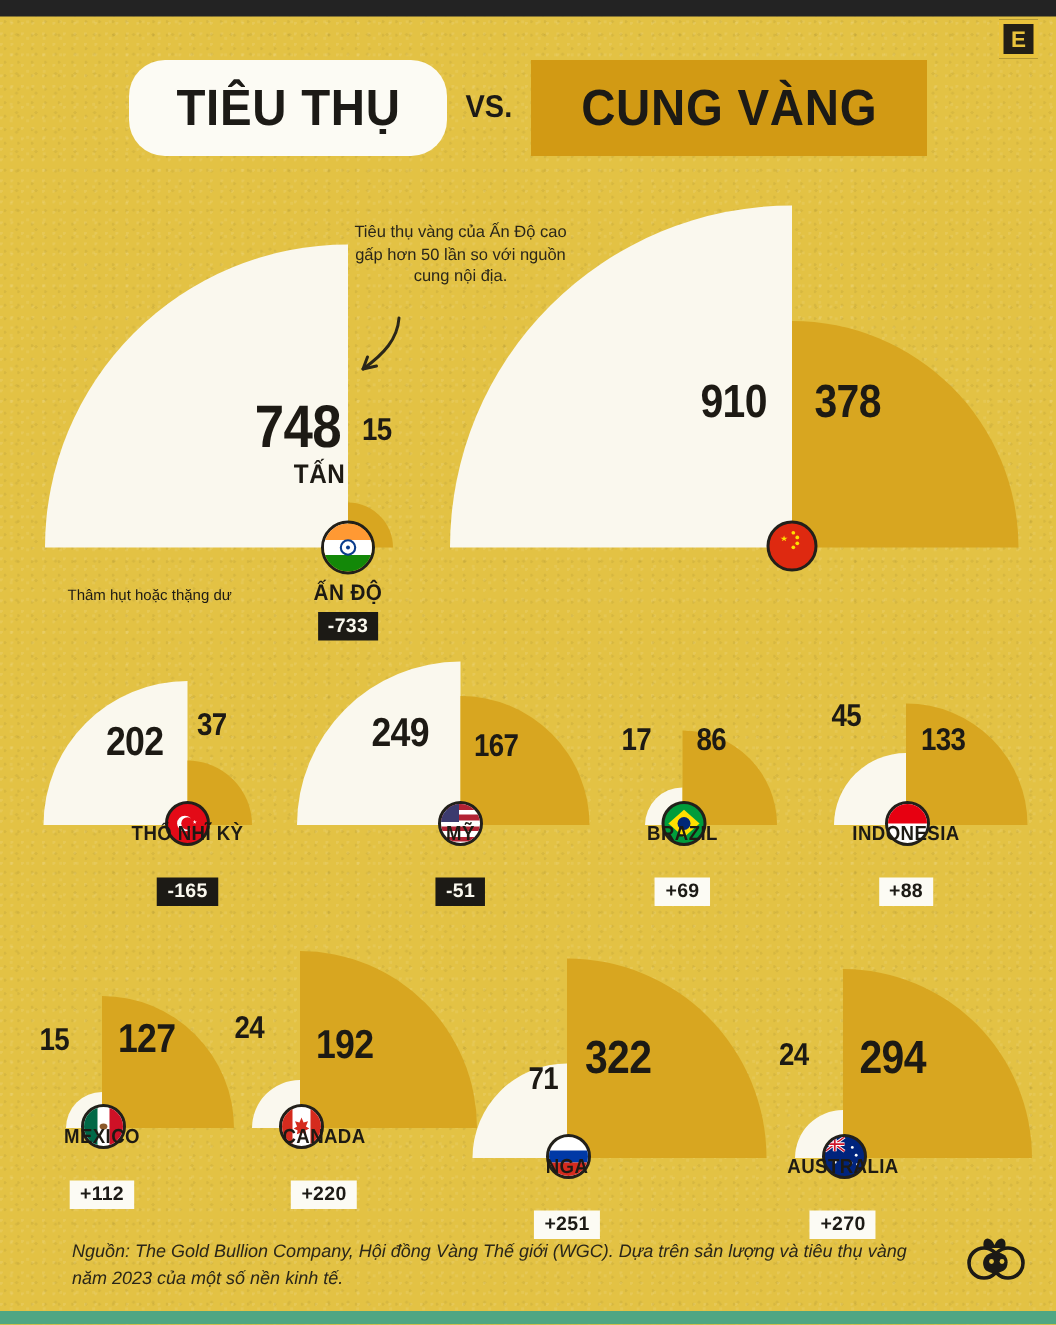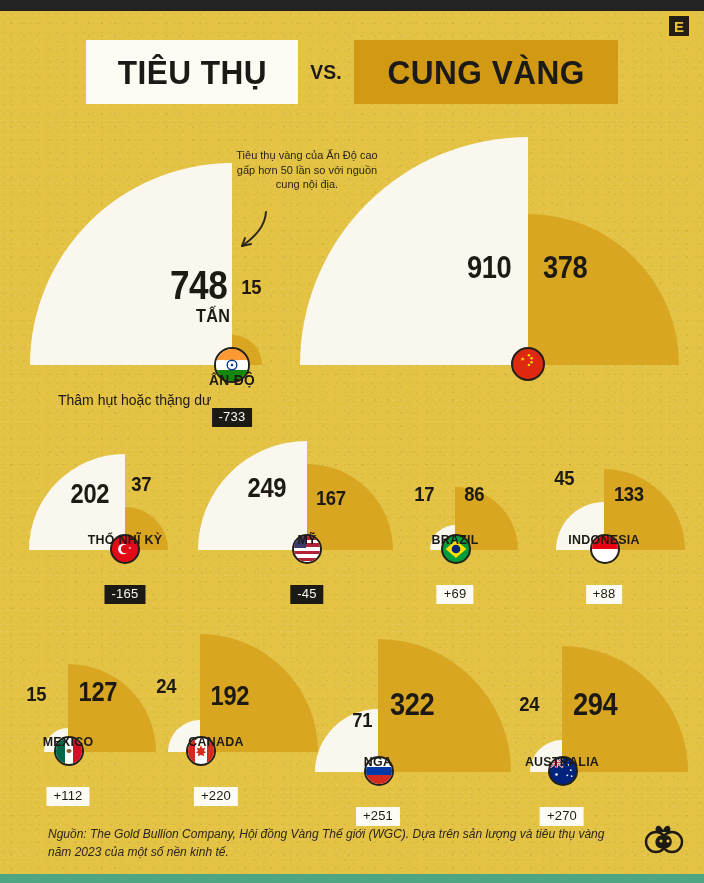--- a/index.html
+++ b/index.html
@@ -55,21 +55,21 @@
   .header {
     position: absolute; left: 0; top: 38px;
     width: 704px; height: 68px;
     display: flex; align-items: center; justify-content: center;
   }
   .title-box {
     height: 64px;
     display: flex; align-items: center; justify-content: center;
     padding: 0 26px;
   }
-  .title-box.light { background: #FCFBF4; }
+  .title-box.light { background: #FCFBF4; border-radius: 24px; }
   .title-box.gold  { background: #D29A14; }
   .title-box span {
     font-size: 34px;
     font-weight: bold;
     letter-spacing: 0.5px;
     color: #1C1A16;
     font-family: "Liberation Sans", sans-serif;
     transform: scaleX(0.93);
     white-space: nowrap;
   }
@@ -166,33 +166,33 @@
   }
   .cname {
     font-size: 13.5px; font-weight: bold;
     color: #1D1A14; letter-spacing: 0.3px;
     transform: scaleX(0.92);
     display: block;
   }
   .cname.lg { font-size: 15px; }
   .badge {
     display: inline-block;
-    margin-top: 20px;
+    margin-top: 4px;
     padding: 1px 7px 2px 7px;
-    font-size: 13px; font-weight: normal;
+    font-size: 13px; font-weight: bold;
     letter-spacing: 0.2px;
     line-height: 1.2;
   }
   .badge.neg { background: #1C1A15; color: #FAF8EE; }
   .badge.pos { background: #FCFBF4; color: #1C1A15; }
 
   .deficit-label {
     position: absolute;
-    left: 58px; top: 392px;
-    font-size: 14px;
+    left: 45px; top: 392px;
+    font-size: 10px;
     color: #1D1A14;
     white-space: nowrap;
   }
 
   
   .footer {
     position: absolute;
     left: 48px; bottom: 22px;
     width: 560px;
     text-align: left;
@@ -316,21 +316,21 @@
 
       <div class="flag" style="left:102px; bottom:-14px; width:30px; height:30px; background:#FFFFFF;">
         <div class="stripe" style="top:0;height:14%;background:#B22234;"></div>
         <div class="stripe" style="top:28%;height:14%;background:#B22234;"></div>
         <div class="stripe" style="top:56%;height:14%;background:#B22234;"></div>
         <div class="stripe" style="top:84%;height:14%;background:#B22234;"></div>
         <div style="position:absolute;left:0;top:0;width:46%;height:48%;background:#3C3B6E;"></div>
       </div>
       <div class="caption" style="left:117px; bottom:-54px;">
         <span class="cname">MỸ</span><br>
-        <span class="badge neg">-45</span>
+        <span class="badge neg">-51</span>
       </div>
     </div>
 
     <div class="unit" style="left:380px; top:0; width:160px; height:125px;">
       <div class="fan" style="left:75px; bottom:0;">
         <div class="wedge left" style="width:25px;height:25px;"></div>
         <div class="wedge right" style="width:63px;height:63px;"></div>
       </div>
       <div class="val sm" style="left:33px; bottom:46px;">17</div>
       <div class="val sm" style="left:83px; bottom:46px;">86</div>

